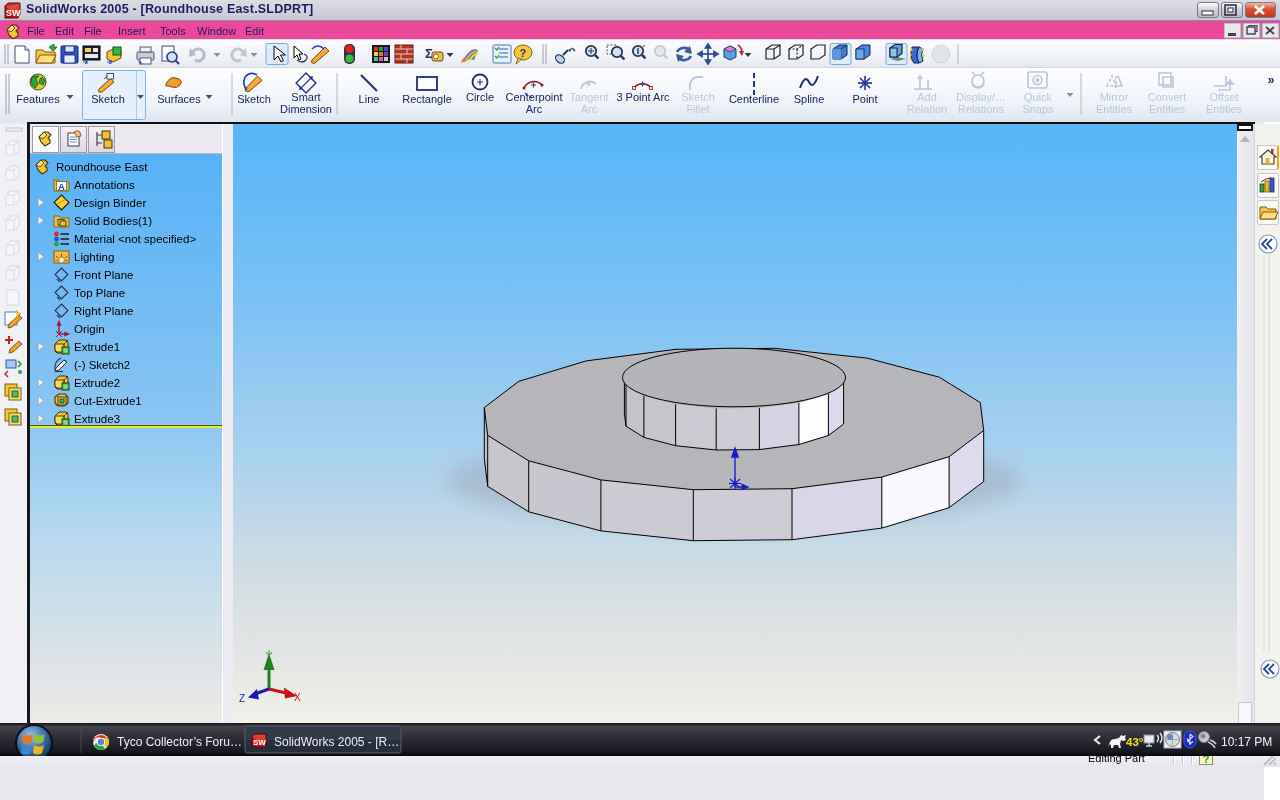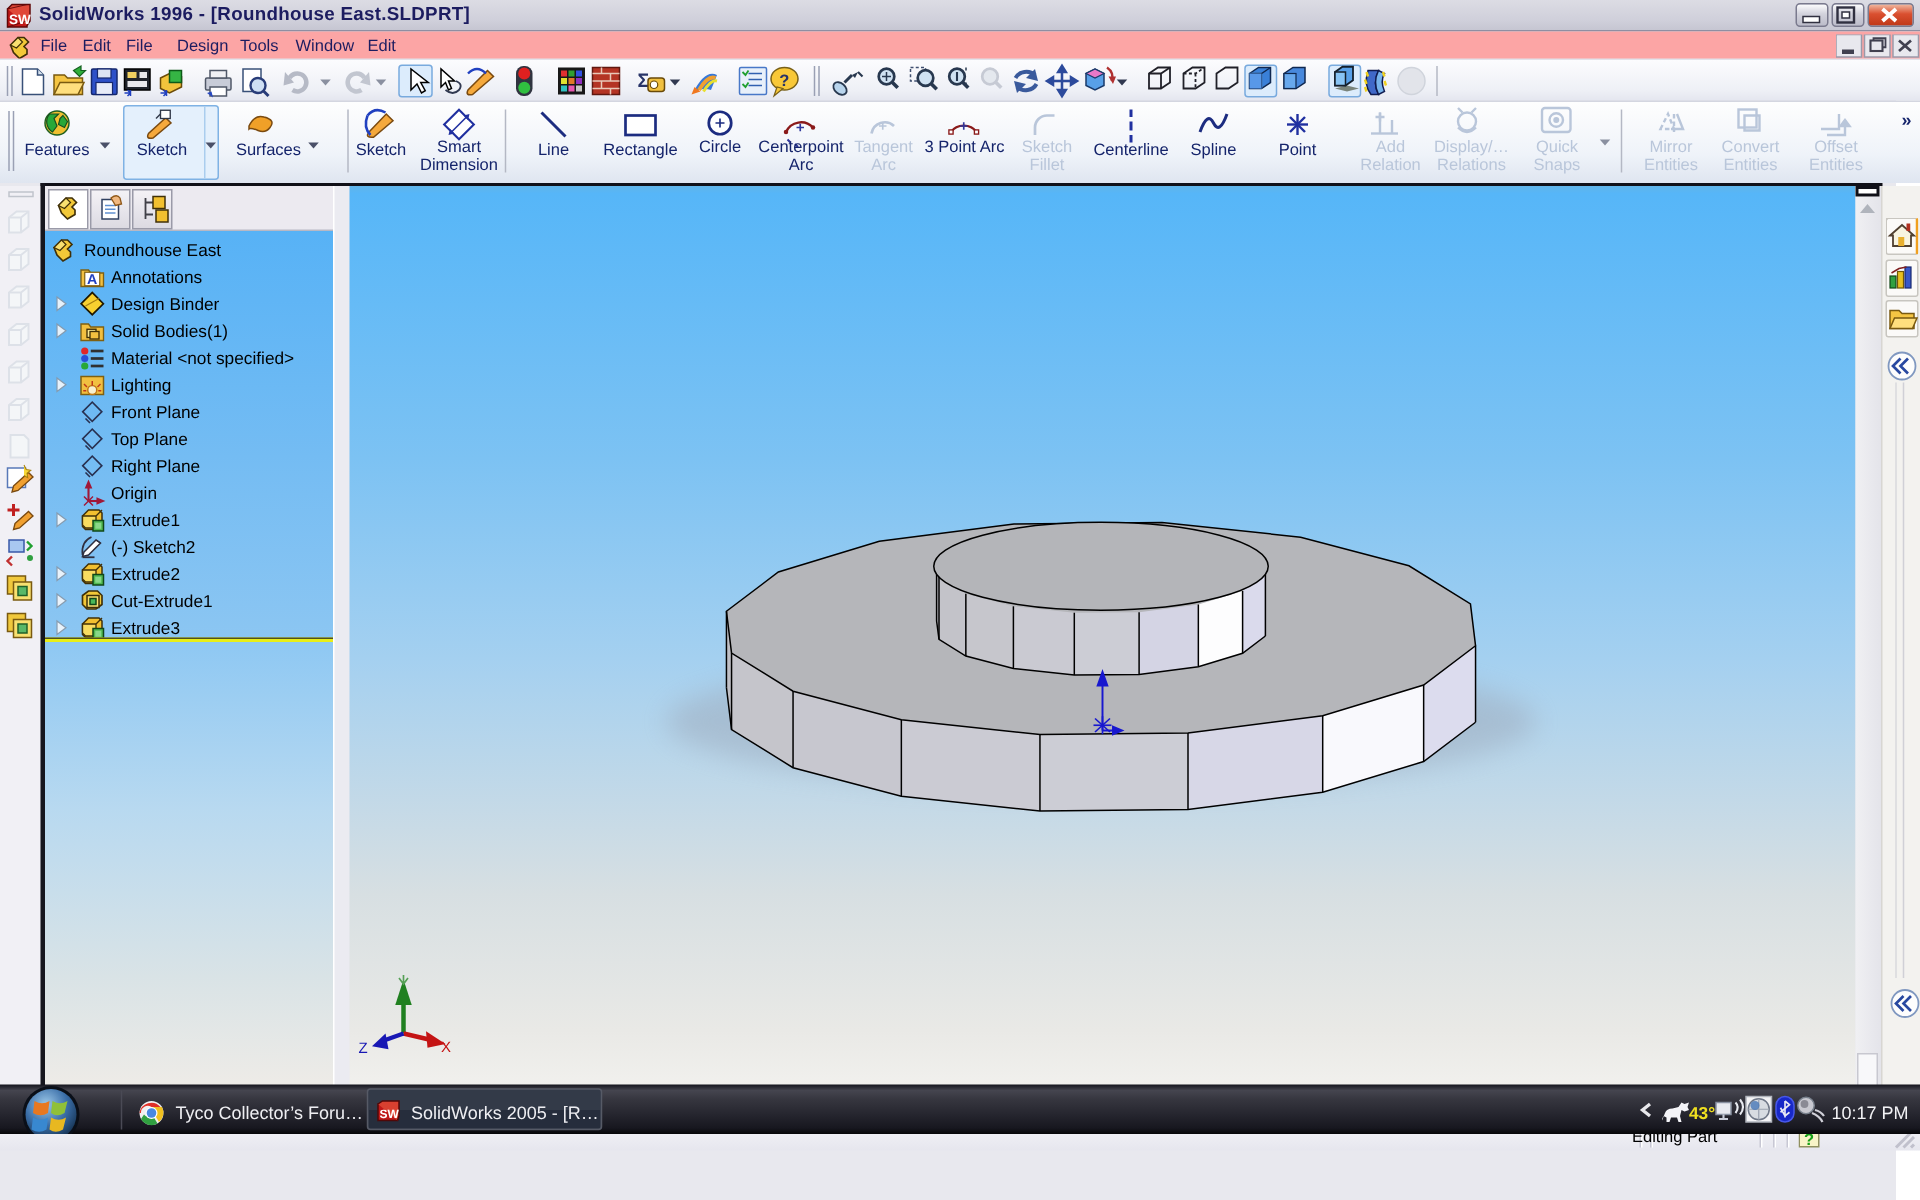--- a/index.html
+++ b/index.html
@@ -1,21 +1,21 @@
 <!DOCTYPE html>
 <html><head><meta charset="utf-8">
 <style>
 *{margin:0;padding:0;box-sizing:border-box}
 html,body{width:1280px;height:800px;overflow:hidden;font-family:"Liberation Sans",sans-serif}
 #screen{position:relative;width:1264px;height:800px;background:#e8e8ee}
 .abs{position:absolute}
 #titlebar{left:0;top:0;width:1280px;height:21px;background:linear-gradient(#dcdce4,#cfcfda 70%,#c6c6d2);border-bottom:1px solid #8e8ea2}
 #titlebar .txt{position:absolute;left:26px;top:2px;font-size:12.5px;font-weight:bold;color:#1c1c60;letter-spacing:0.2px}
 .tbtn{position:absolute;top:2px;height:16px;border-radius:3px;border:1px solid #7a7a8e;background:linear-gradient(#fdfdfe,#d2d2dc 45%,#bcbcca)}
-#menubar{left:0;top:21px;width:1280px;height:19px;background:#fca5a5;border-bottom:1px solid #e2e2ea}
+#menubar{left:0;top:21px;width:1280px;height:19px;background:#ec4899;border-bottom:1px solid #e2e2ea}
 .mitem{position:absolute;top:4px;font-size:11px;color:#1c1c60}
 #toolbar1{left:0;top:40px;width:1280px;height:28px;background:linear-gradient(#fcfcfe,#eef0f6 75%,#e4e6ef);border-bottom:1px solid #d4d6e0}
 #toolbar2{left:0;top:68px;width:1280px;height:54px;background:linear-gradient(#fefefe,#eff3f9 65%,#dfe5f0)}
 #mditop{left:27px;top:122px;width:1228px;height:2px;background:#101018}
 #leftstrip{left:0;top:124px;width:27px;height:624px;background:#f1f0f5}
 #childleft{left:27px;top:122px;width:3px;height:625px;background:#16161e}
 #fmtabs{left:30px;top:124px;width:192px;height:30px;background:#eceaf0;border-bottom:1px solid #b8b8c4}
 .fmtab{position:absolute;top:2px;width:27px;height:27px;border:1px solid #9a9aa8;background:linear-gradient(#f4f2f6,#dcdae2)}
 #fmtree{left:30px;top:154px;width:192px;height:274px;background:linear-gradient(180deg,#57b2f6 0%,#74bcf3 55%,#8cc6f2 100%)}
 #fmbelow{left:30px;top:428px;width:192px;height:319px;background:linear-gradient(180deg,#8ec8f3 0%,#b8d9f0 35%,#d9e3e6 70%,#edebe7 92%,#f0eeea 100%)}
@@ -32,40 +32,40 @@
 text{font-family:"Liberation Sans",sans-serif}
 </style></head><body>
 <div id="screen">
 <div class="abs" id="titlebar">
  <svg class="abs" style="left:4px;top:2px" width="17" height="17">
         <rect x="1" y="4" width="13" height="12" fill="#c01818" stroke="#600808"></rect>
         <path d="M1,4 l3,-3 12,0 0,11 -2,3" fill="#e04838" stroke="#600808"></path>
         <path d="M14,1 l-13,3 M14,12 l-13,4" stroke="#600808" stroke-width="0.6"></path>
         <text x="2" y="14" font-size="9" font-weight="bold" fill="#fff">SW</text>
       </svg>
- <div class="txt">SolidWorks 1996 - [Roundhouse East.SLDPRT]</div>
+ <div class="txt">SolidWorks 2005 - [Roundhouse East.SLDPRT]</div>
  <div class="tbtn" style="left:1197px;width:22px"></div>
  <div class="tbtn" style="left:1221px;width:22px"></div>
  <div class="tbtn" style="left:1245px;width:31px;background:linear-gradient(#f0b8a0,#da5030 45%,#c03818)"></div>
  <svg class="abs" style="left:1197px;top:2px" width="83" height="16">
   <rect x="5" y="9" width="11" height="4" fill="#fff" stroke="#303040"></rect>
   <rect x="28" y="3" width="11" height="10" fill="none" stroke="#303040" stroke-width="1.6"></rect>
         <rect x="31" y="6" width="5" height="4" fill="#fff" stroke="#303040"></rect>
   <path d="M58,4 l9,8 M67,4 l-9,8" stroke="#fff" stroke-width="2.6"></path>
  </svg>
 </div>
 <div class="abs" id="menubar">
  <svg class="abs" style="left:5px;top:1px" width="18" height="17">
         <path d="M2,8 l5,-5 4,0 3,3 -3,3 2,2 0,3 -5,3 -4,-4 z" fill="#f2c838" stroke="#403008" stroke-width="1.1"></path>
         <path d="M7,3 l3,3 -4,4 -4,-2 z" fill="#f8e070" stroke="#403008" stroke-width="0.8"></path>
       </svg>
  <div class="mitem" style="left:27px">File</div>
  <div class="mitem" style="left:55px">Edit</div>
  <div class="mitem" style="left:84px">File</div>
- <div class="mitem" style="left:118px">Design</div>
+ <div class="mitem" style="left:118px">Insert</div>
  <div class="mitem" style="left:160px">Tools</div>
  <div class="mitem" style="left:197px">Window</div>
  <div class="mitem" style="left:245px">Edit</div>
  <svg class="abs" style="left:1224px;top:2px" width="56" height="16">
   <g>
           <rect x="0" y="0" width="17" height="15" fill="#e8e8ee" stroke="#9a9aaa"></rect>
           <rect x="4" y="10" width="8" height="3" fill="#404050"></rect>
         </g>
   <g>
           <rect x="19" y="0" width="17" height="15" fill="#e8e8ee" stroke="#9a9aaa"></rect>

